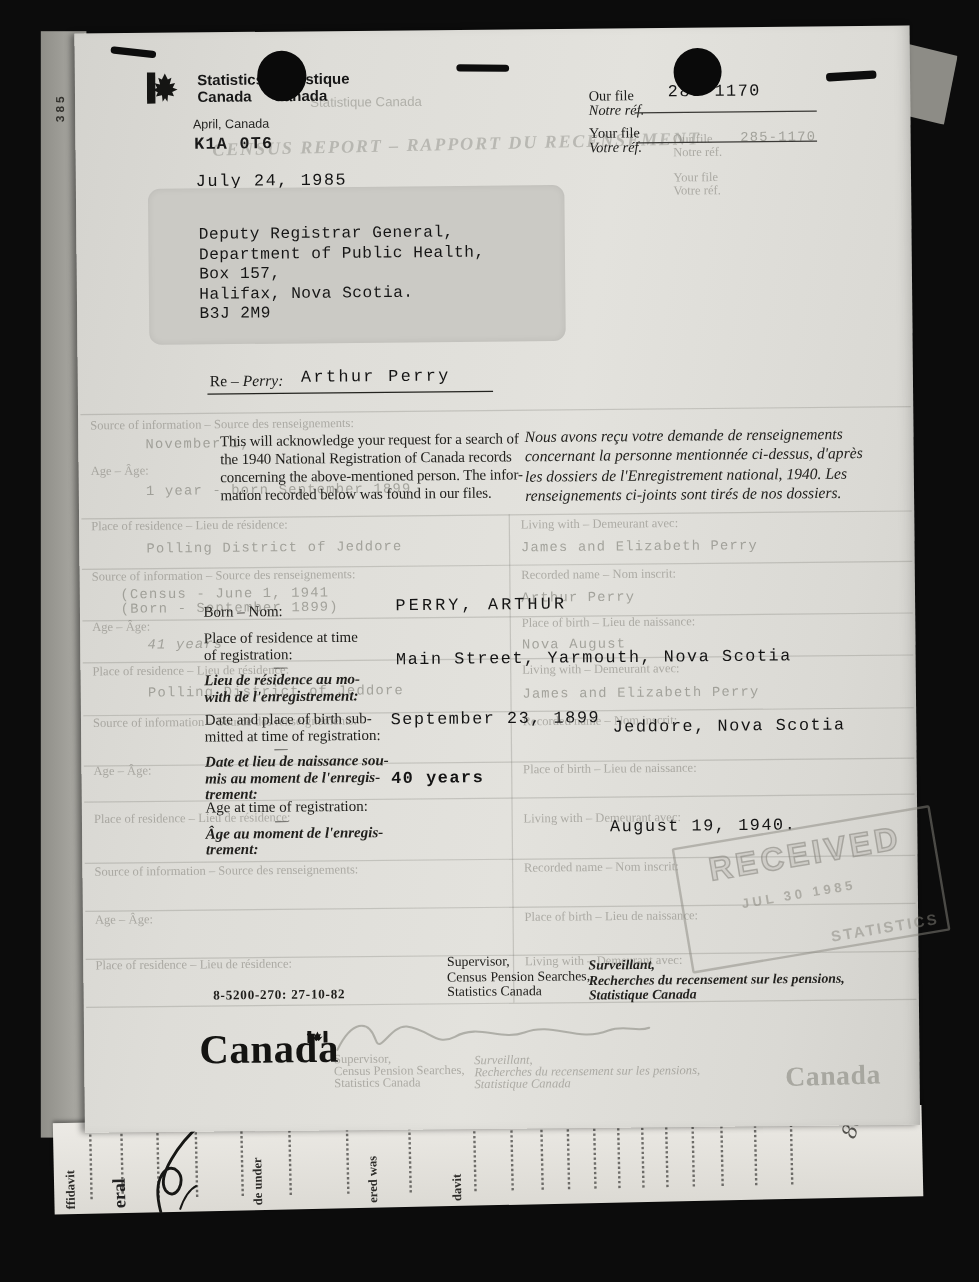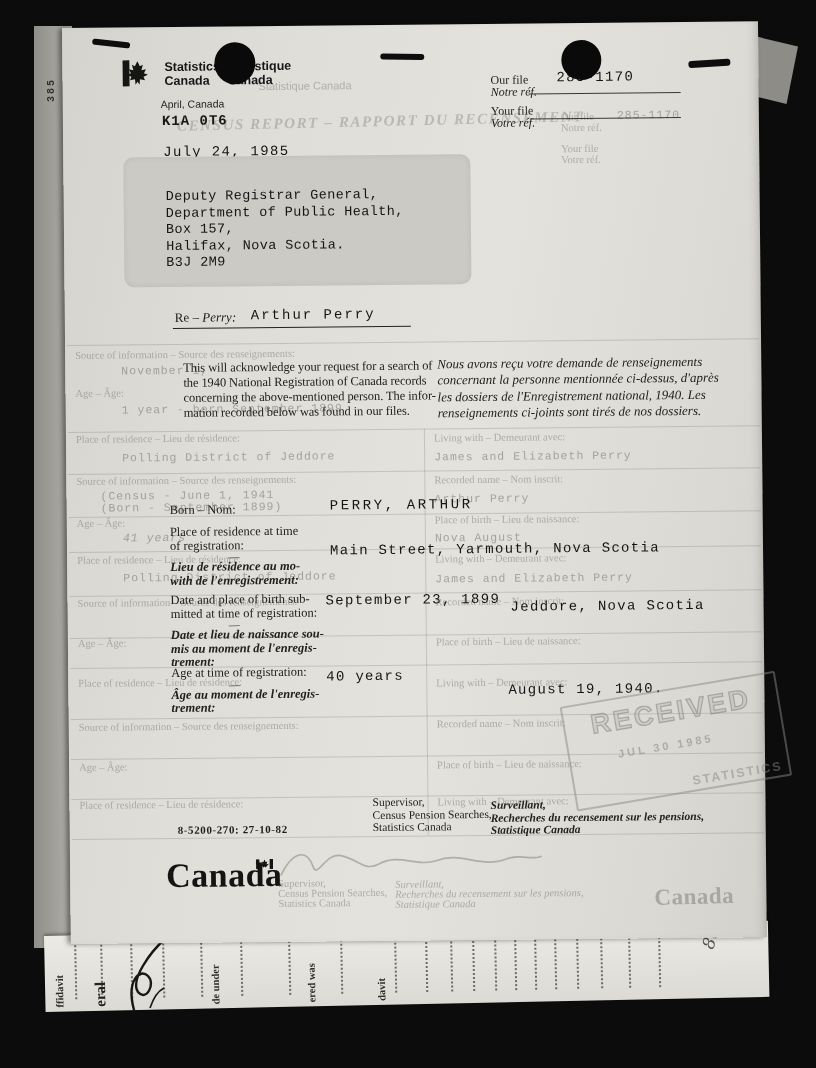--- a/index.html
+++ b/index.html
@@ -263,21 +263,21 @@
   </div>
   <div class="abs typed14" style="left:258px;top:567px;">September 23, 1899</div>
   <div class="abs typed14" style="left:443px;top:575px;">Jeddore, Nova Scotia</div>
 
   <div class="abs flab" style="left:103px;top:640px;">
     <div>Age at time of registration:</div>
     <span class="fdash">—</span>
     <div class="fr">Âge au moment de l'enregis-</div>
     <div class="fr">trement:</div>
   </div>
-  <div class="abs typed14" style="left:258px;top:643px;">40 years</div>
+  <div class="abs typed14" style="left:258px;top:616px;font-weight:bold;">40 years</div>
   <div class="abs typed14" style="left:440px;top:658px;">August 19, 1940.</div>
 
   <div class="abs" id="stamp">
     <div class="stamp-word">RECEIVED</div>
     <div class="stamp-date">JUL 30 1985</div>
     <div class="stamp-org">STATISTICS</div>
   </div>
 
   <div class="abs" id="form-number" style="left:108px;top:797px;">8-5200-270: 27-10-82</div>
   <div class="abs signoff" style="left:303px;top:771px;">

